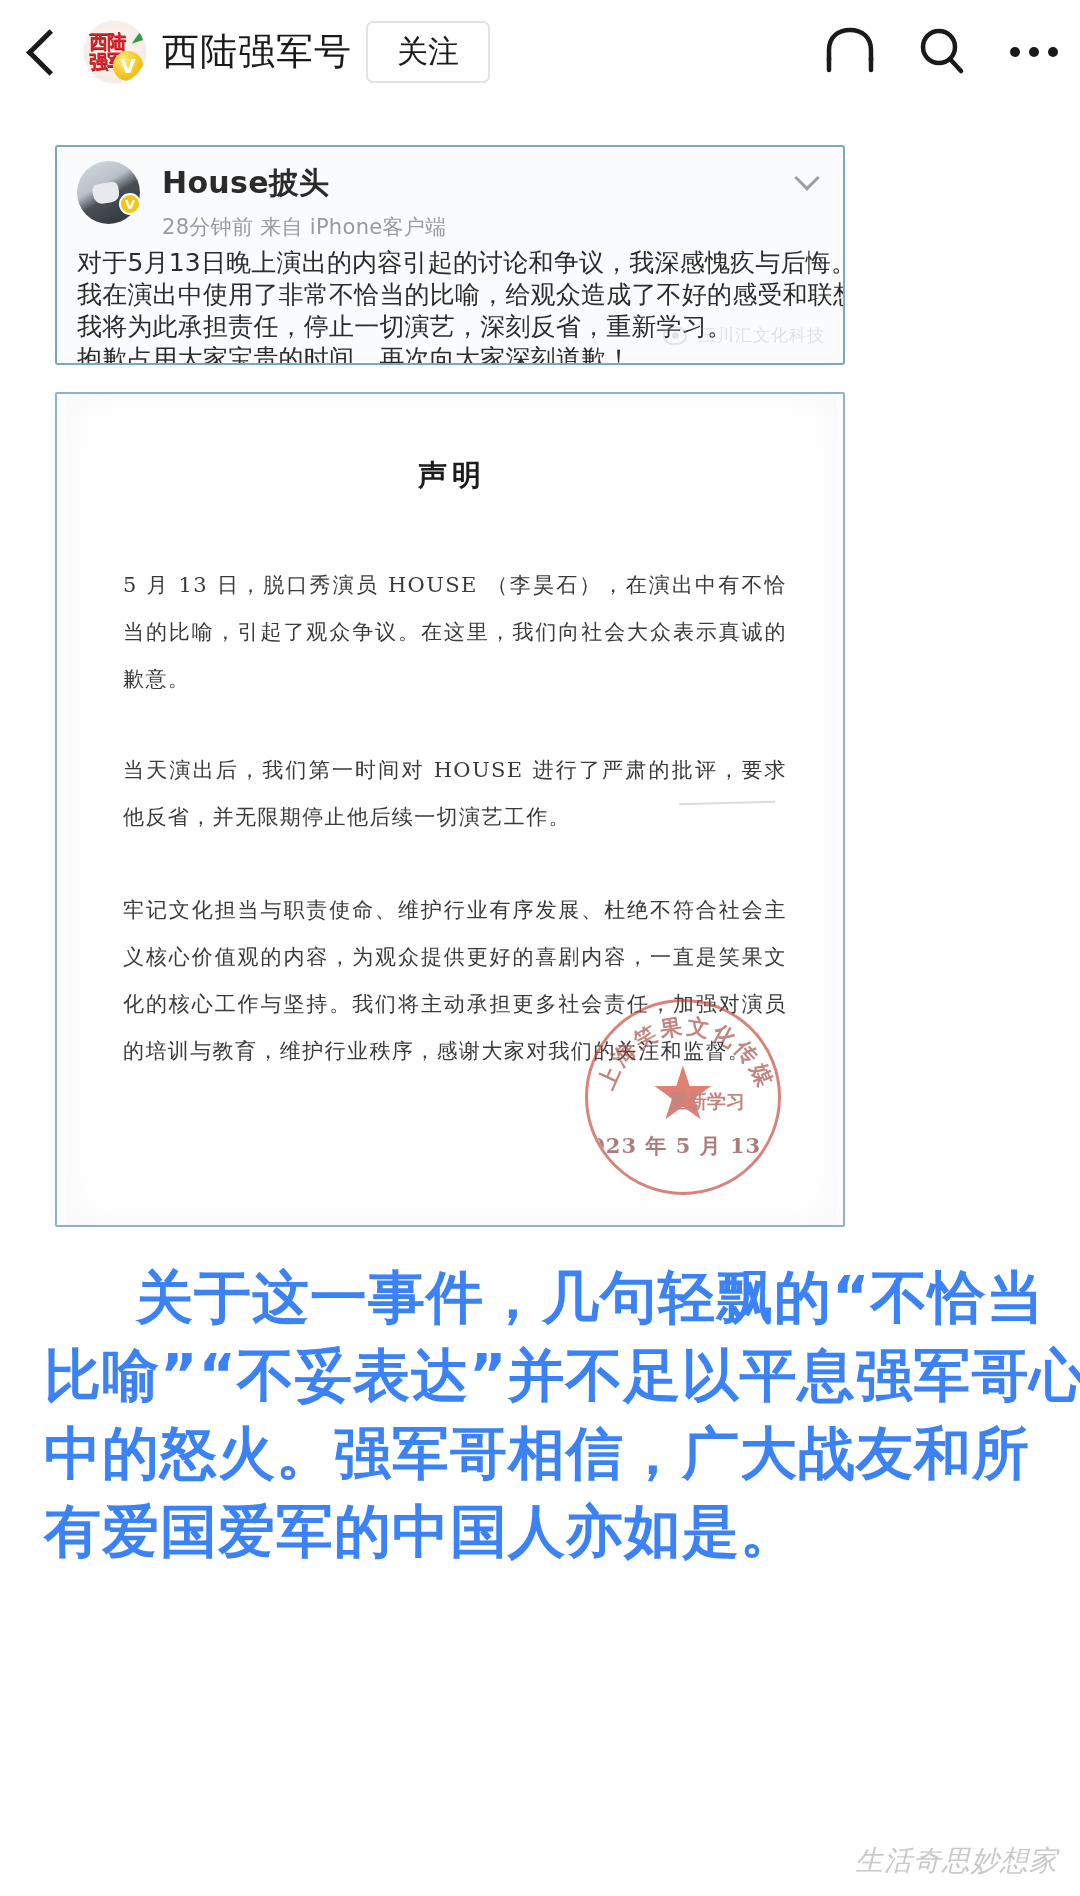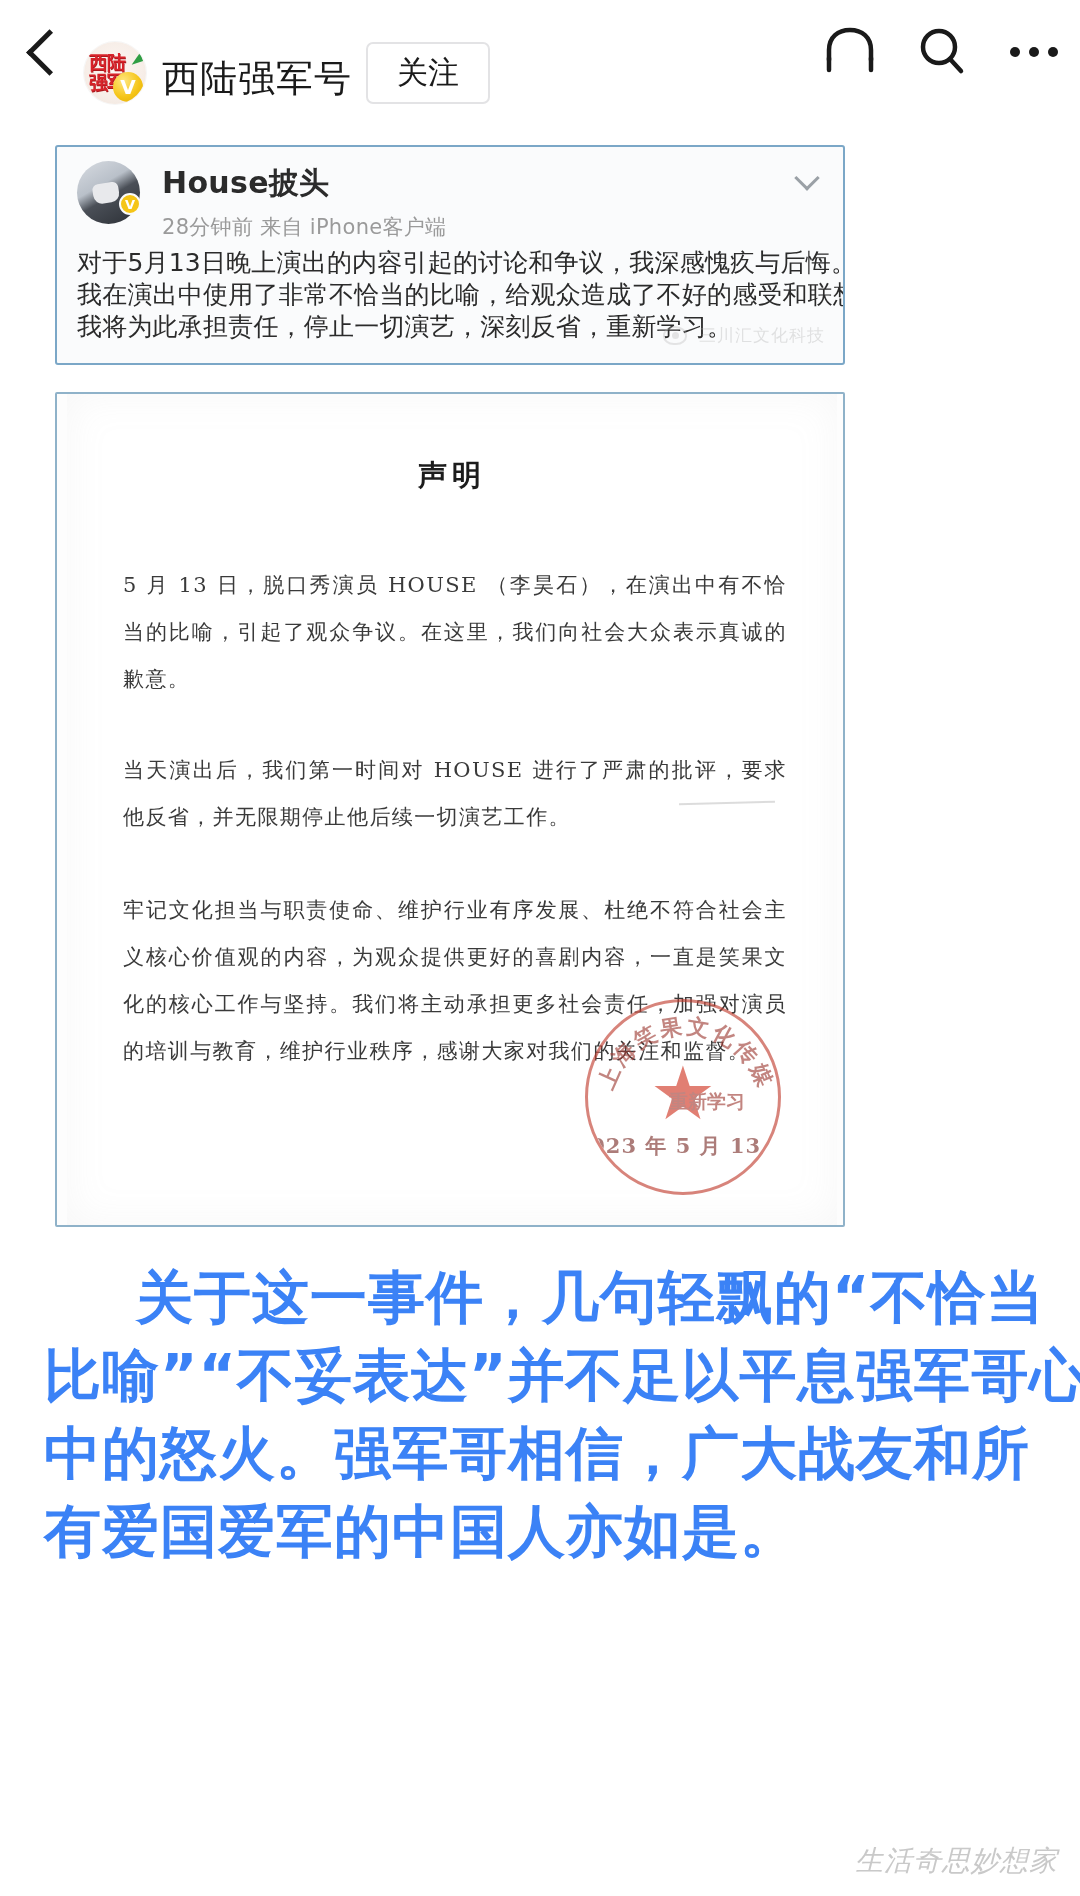--- a/index.html
+++ b/index.html
@@ -19,21 +19,21 @@
     background: #ffffff;
   }
 
   
   .header {
     position: absolute;
     top: 0; left: 0;
     width: 1080px;
     height: 104px;
     display: flex;
-    align-items: flex-end;
+    align-items: center;
     background: #ffffff;
   }
 
   .back-btn {
     width: 78px;
     height: 104px;
     display: flex;
     align-items: center;
     justify-content: center;
     cursor: pointer;
@@ -478,20 +478,21 @@
         <div class="post-user">House披头</div>
         <div class="post-time">28分钟前 来自 iPhone客户端</div>
       </div>
       <div class="post-chevron"></div>
     </div>
 
     <div class="post-body">
       <div class="post-line">对于5月13日晚上演出的内容引起的讨论和争议，我深感愧疚与后悔。</div>
       <div class="post-line">我在演出中使用了非常不恰当的比喻，给观众造成了不好的感受和联想。</div>
       <div class="post-line">我将为此承担责任，停止一切演艺，深刻反省，重新学习。</div>
+      <div class="post-line">抱歉占用大家宝贵的时间，再次向大家深刻道歉！</div>
     </div>
 
     <div class="weibo-watermark">
       <span class="wb-eye"></span>
       <span class="wb-text">三川汇文化科技</span>
     </div>
   </div>
 
   <div class="doc-card">
     <div class="doc-inner">

